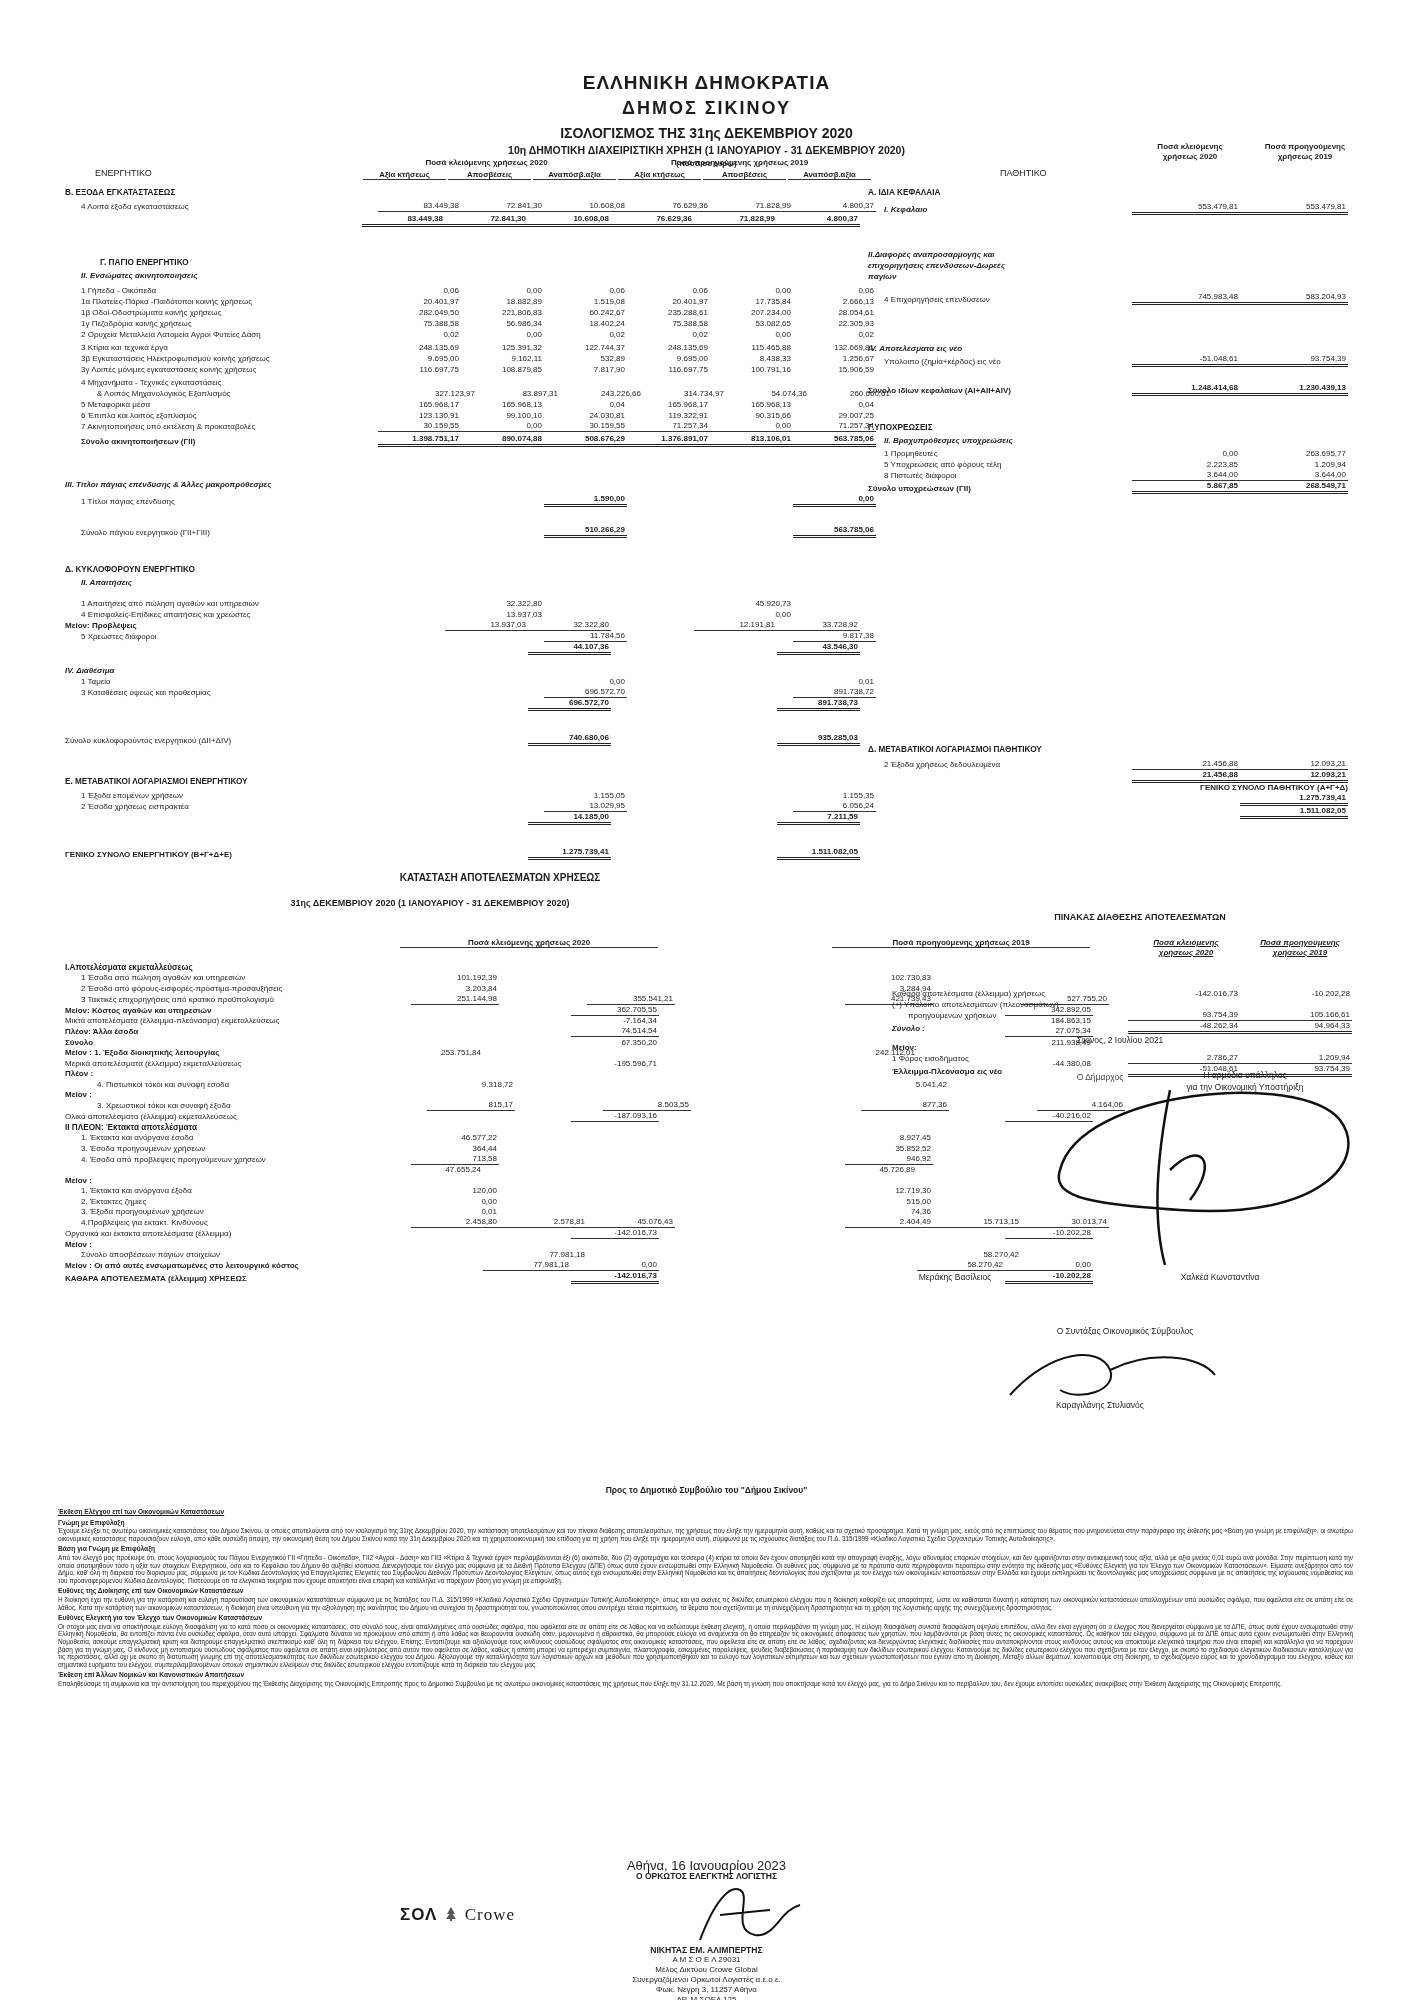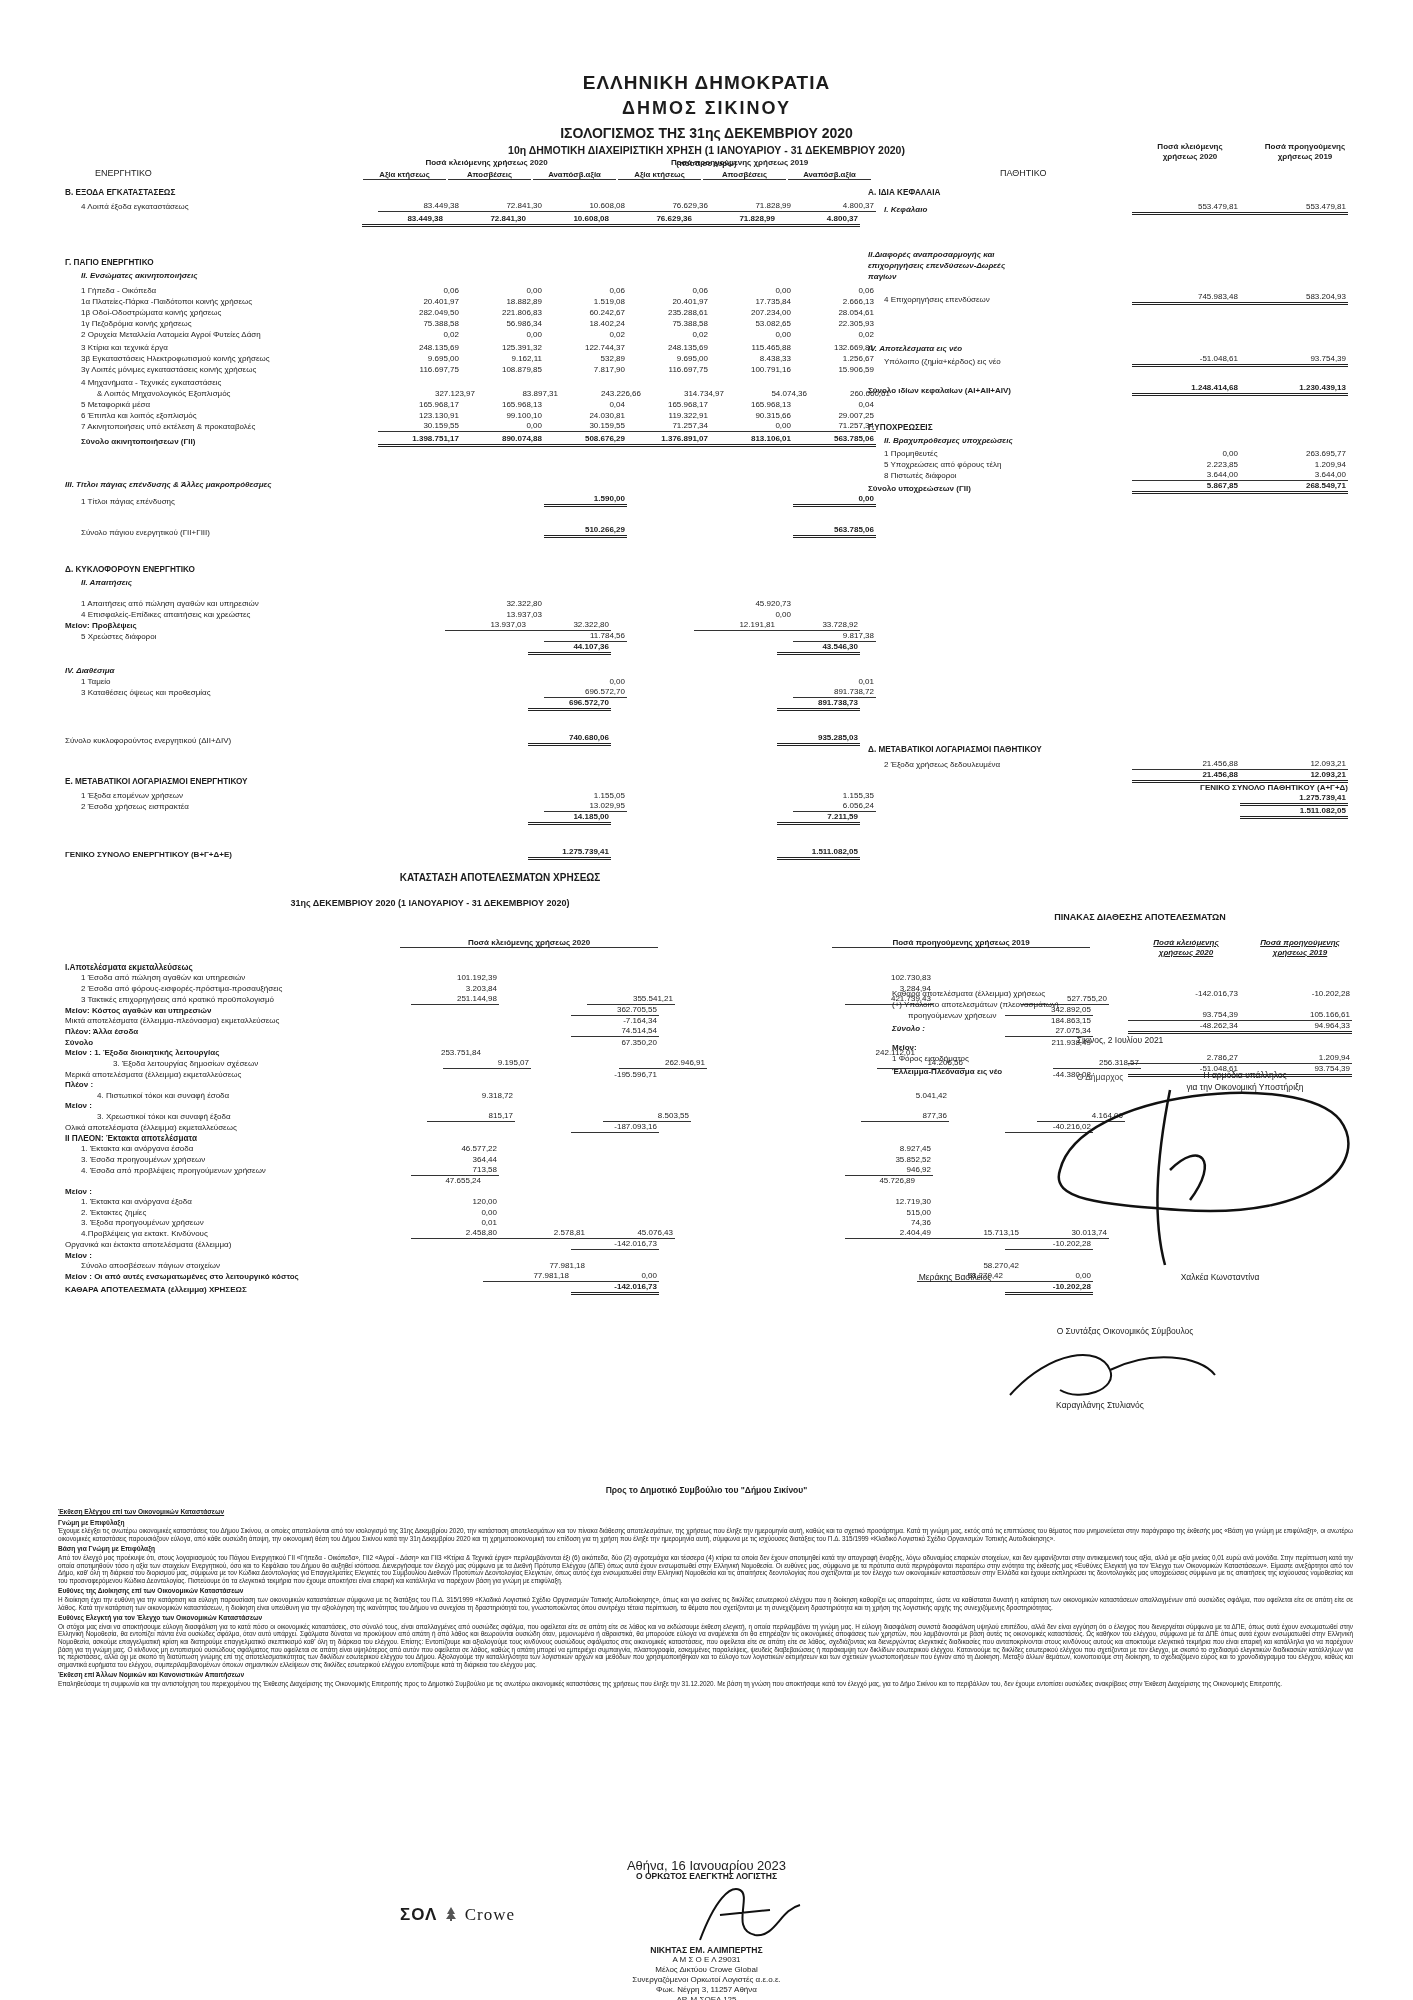--- a/index.html
+++ b/index.html
@@ -116,21 +116,21 @@
       </div>
       <div class="tr sum u2" style="margin-top: 2px;">
         <span class="tl"></span>
         <span class="tn">83.449,38</span>
         <span class="tn">72.841,30</span>
         <span class="tn">10.608,08</span>
         <span class="tn">76.629,36</span>
         <span class="tn">71.828,99</span>
         <span class="tn">4.800,37</span>
       </div>
-      <div class="tr sec" style="margin-top: 30px;">
+      <div class="tr sec" style="margin-top: 30px; margin-left: 35px;">
         <span class="tl">Γ. ΠΑΓΙΟ ΕΝΕΡΓΗΤΙΚΟ</span>
         <span class="tn empty"></span>
         <span class="tn empty"></span>
         <span class="tn empty"></span>
         <span class="tn empty"></span>
         <span class="tn empty"></span>
         <span class="tn empty"></span>
       </div>
       <div class="tr subsec" style="margin-top: 2px;">
         <span class="tl" style="padding-left: 16px;">ΙΙ. Ενσώματες ακινητοποιήσεις</span>
@@ -624,29 +624,20 @@
         <span class="tn">211.938,49</span>
       </div>
       <div class="tr itemb">
         <span class="tl">Μείον :  1. Έξοδα διοικητικής λειτουργίας</span>
         <span class="tn">253.751,84</span>
         <span class="tn empty"></span>
         <span class="tn empty"></span>
         <span class="tn">242.112,01</span>
         <span class="tn empty"></span>
         <span class="tn empty"></span>
-      </div>
-      <div class="tr item u1">
-        <span class="tl" style="padding-left: 48px;">3. Έξοδα λειτουργίας δημοσίων σχέσεων</span>
-        <span class="tn">9.195,07</span>
-        <span class="tn empty"></span>
-        <span class="tn">262.946,91</span>
-        <span class="tn">14.206,56</span>
-        <span class="tn empty"></span>
-        <span class="tn">256.318,57</span>
       </div>
       <div class="tr item">
         <span class="tl">Μερικά αποτελέσματα (έλλειμμα) εκμεταλλεύσεως</span>
         <span class="tn empty"></span>
         <span class="tn empty"></span>
         <span class="tn">-195.596,71</span>
         <span class="tn empty"></span>
         <span class="tn empty"></span>
         <span class="tn">-44.380,08</span>
       </div>

